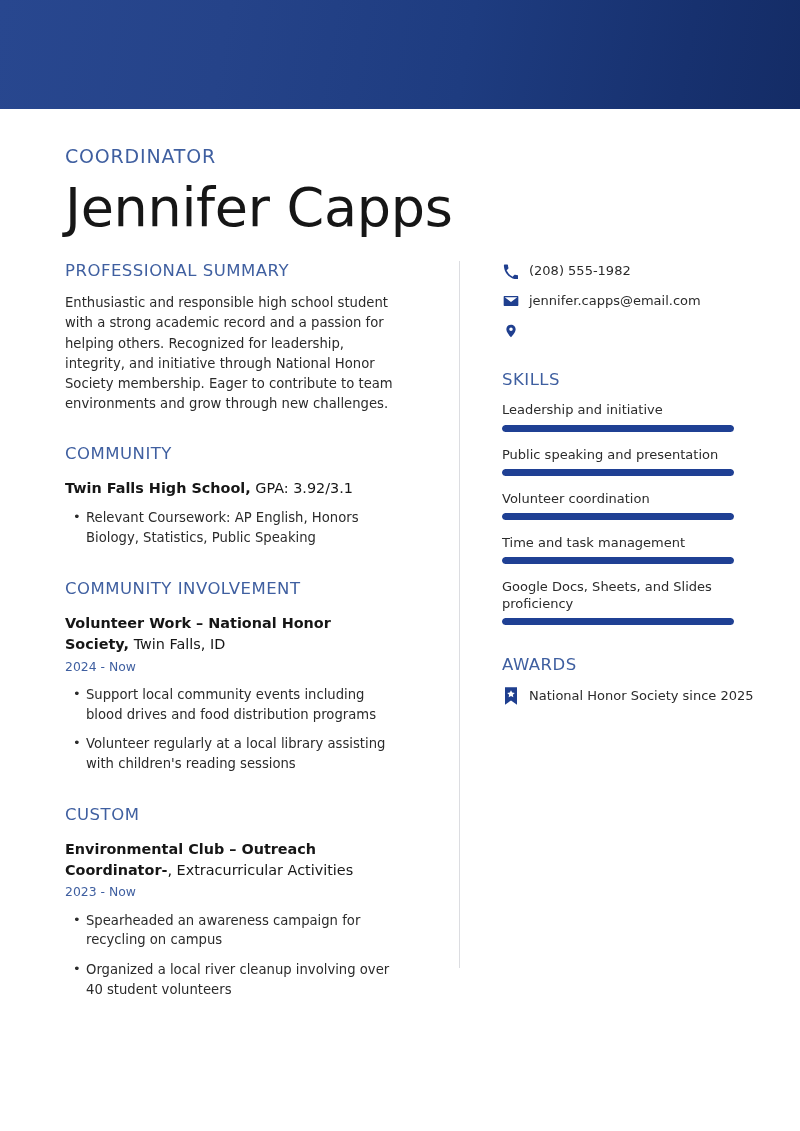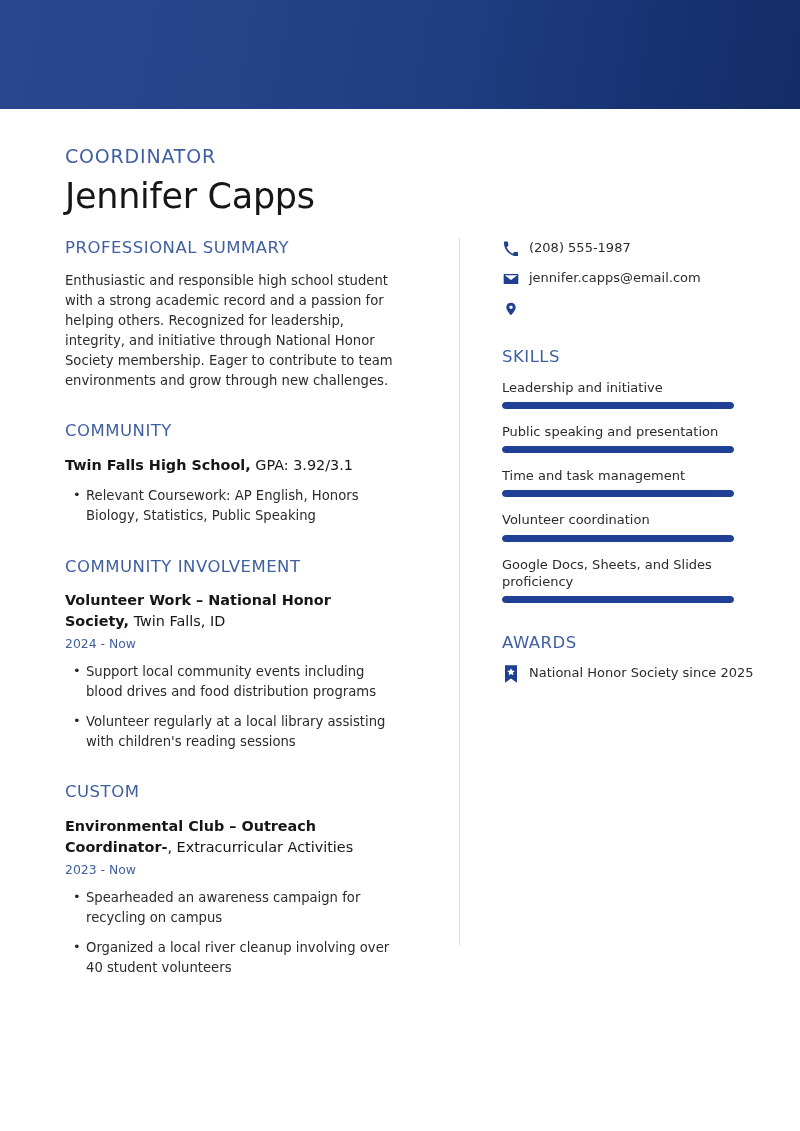--- a/index.html
+++ b/index.html
@@ -36,21 +36,21 @@
     padding: 31px 0 0 65px;
   }
   .role-title {
     font-size: 19px;
     letter-spacing: 0.8px;
     color: #3f5fa0;
     font-weight: 400;
     line-height: 1.1;
   }
   .person-name {
-    font-size: 35px;
+    font-size: 54px;
     font-weight: 400;
     color: #161616;
     letter-spacing: -0.3px;
     line-height: 1.18;
     margin-top: 9px;
   }
 
   
   .columns {
     position: relative;
@@ -271,21 +271,21 @@
     <div class="col-right">
 
       <div class="contact-list">
 
         <div class="contact-row">
           <span class="contact-icon">
             <svg width="15" height="15" viewBox="0 0 24 24" fill="#1f3f8f" aria-hidden="true">
               <path d="M6.6 10.8c1.8 3.5 4.6 6.3 8.1 8.1l2.7-2.7c.4-.4.9-.5 1.3-.3 1.3.4 2.7.7 4.1.7.7 0 1.2.5 1.2 1.2V22c0 .7-.5 1.2-1.2 1.2C10.9 23.2.8 13.1.8 .6.8-.1 1.3-.6 2-.6h4.2c.7 0 1.2.5 1.2 1.2 0 1.4.2 2.8.7 4.1.1.4 0 .9-.3 1.3l-2.7 2.7z" transform="translate(0.6 1.4)"></path>
             </svg>
           </span>
-          <span class="contact-text">(208) 555-1987</span>
+          <span class="contact-text">(208) 555-1982</span>
         </div>
 
         <div class="contact-row">
           <span class="contact-icon">
             <svg width="16" height="16" viewBox="0 0 24 24" fill="#1f3f8f" aria-hidden="true">
               <path d="M2 4.5h20c.55 0 1 .45 1 1v13c0 .55-.45 1-1 1H2c-.55 0-1-.45-1-1v-13c0-.55.45-1 1-1zm10 9.1L21.4 6.4H2.6L12 13.6z"></path>
             </svg>
           </span>
           <span class="contact-text">jennifer.capps@email.com</span>
         </div>
@@ -312,28 +312,28 @@
           </div>
 
           <div class="skill-item">
             <div class="skill-label">Public speaking and presentation</div>
             <div class="skill-track">
               <div class="skill-fill" style="width: 100%;"></div>
             </div>
           </div>
 
           <div class="skill-item">
+            <div class="skill-label">Volunteer coordination</div>
+            <div class="skill-track">
+              <div class="skill-fill" style="width: 100%;"></div>
+            </div>
+          </div>
+
+          <div class="skill-item">
             <div class="skill-label">Time and task management</div>
-            <div class="skill-track">
-              <div class="skill-fill" style="width: 100%;"></div>
-            </div>
-          </div>
-
-          <div class="skill-item">
-            <div class="skill-label">Volunteer coordination</div>
             <div class="skill-track">
               <div class="skill-fill" style="width: 100%;"></div>
             </div>
           </div>
 
           <div class="skill-item">
             <div class="skill-label">Google Docs, Sheets, and Slides proficiency</div>
             <div class="skill-track">
               <div class="skill-fill" style="width: 100%;"></div>
             </div>

